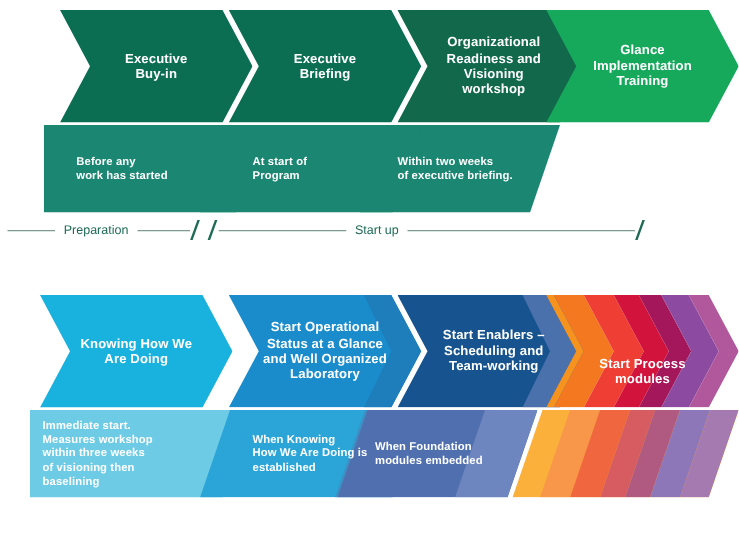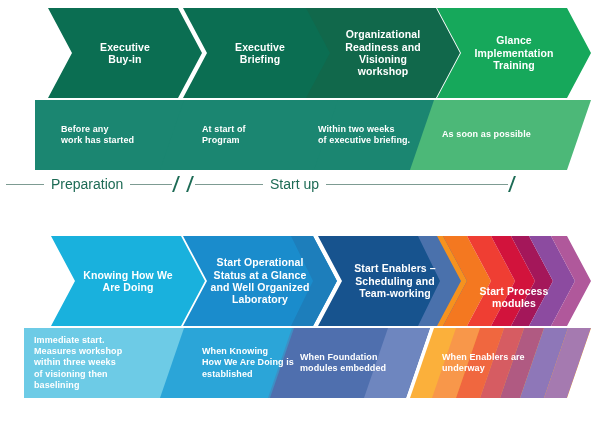--- a/index.html
+++ b/index.html
@@ -32,21 +32,21 @@
   .row-bot .shape{align-items:center;justify-content:flex-start;}
   .row-bot .txt{text-align:left;}
 
   
   .scale{position:absolute;left:0;width:591px;height:24px;display:flex;align-items:center;}
   .scale-green{top:172px;}
   .seg{display:flex;align-items:center;height:24px;}
   .rule{height:1px;flex:1 1 auto;min-width:6px;}
   .scale-green .rule{background:#7d9b92;}
   .scale-label{
-    font-size:14px;white-space:nowrap;padding:0 7px;
+    font-size:10px;white-space:nowrap;padding:0 7px;
   }
   .scale-green .scale-label{color:#1d6b55;}
   .slash{width:9px;height:16px;position:relative;flex:0 0 auto;}
   .slash::before{
     content:"";position:absolute;left:3px;top:0;width:2px;height:16px;
     transform:skewX(-20deg);
   }
   .scale-green .slash::before{background:#1d6b55;}
   .gap{width:5px;flex:0 0 auto;}
   .pad-left{width:6px;flex:0 0 auto;}
@@ -69,21 +69,21 @@
       </div>
 
       <div class="shape" style="left:183px;width:154px;">
         <svg viewBox="0 0 154 90" preserveAspectRatio="none">
           <polygon points="0,0 130,0 154,45 130,90 0,90 24,45" fill="#0b6e52"></polygon>
         </svg>
         <span class="txt" style="white-space:pre-line;">Executive
 Briefing</span>
       </div>
 
-      <div class="shape" style="left:306px;width:154px;">
+      <div class="shape" style="left:318px;width:154px;">
         <svg viewBox="0 0 154 90" preserveAspectRatio="none">
           <polygon points="0,0 130,0 154,45 130,90 0,90 24,45" fill="#11684b"></polygon>
         </svg>
         <span class="txt" style="white-space:pre-line;">Organizational
 Readiness and
 Visioning
 workshop</span>
       </div>
 
       <div class="shape" style="left:437px;width:154px;">
@@ -115,26 +115,20 @@
       </div>
 
       <div class="shape" style="left:160px;width:178px;padding-left:42px;">
         <svg viewBox="0 0 178 70" preserveAspectRatio="none">
           <polygon points="24,0 178,0 154,70 0,70" fill="#1b8671"></polygon>
         </svg>
         <span class="txt" style="white-space:pre-line;">At start of
 Program</span>
       </div>
 
-      <div class="shape" style="left:410px;width:181px;padding-left:32px;">
-        <svg viewBox="0 0 181 70" preserveAspectRatio="none">
-          <polygon points="24,0 181,0 157,70 0,70" fill="#4cb878"></polygon>
-        </svg>
-        <span class="txt" style="white-space:pre-line;">As soon as possible</span>
-      </div>
     </div>
 
     <div class="scale scale-green">
       <div class="pad-left"></div>
       <div class="seg" style="width:38px;">
           <div class="rule"></div>
         </div>
       <div class="scale-label">Preparation</div>
       <div class="seg" style="width:42px;">
           <div class="rule"></div>
@@ -151,21 +145,21 @@
         </div>
       <div class="slash"></div>
       <div style="width:74px;flex:0 0 auto;"></div>
     </div>
   </div>
 
   <div class="band band-blue">
 
     <div class="row row-top">
 
-      <div class="shape" style="left:51px;width:154px;">
+      <div class="shape" style="left:32px;width:154px;">
         <svg viewBox="0 0 154 90" preserveAspectRatio="none">
           <polygon points="0,0 130,0 154,45 130,90 0,90 24,45" fill="#19b1dd"></polygon>
         </svg>
         <span class="txt" style="white-space:pre-line;">Knowing How We
 Are Doing</span>
       </div>
 
       <div class="shape" style="left:183px;width:154px;">
         <svg viewBox="0 0 154 90" preserveAspectRatio="none">
           <defs>
@@ -279,20 +273,18 @@
           <g clip-path="url(#cpT4)">
             <rect x="0" y="0" width="181" height="70" fill="#fbb03b"></rect>
             <polygon points="46,0 70,0 46,70 22,70" fill="#f8974a"></polygon>
             <polygon points="70,0 94,0 70,70 46,70" fill="#f0673f"></polygon>
             <polygon points="94,0 114,0 90,70 70,70" fill="#d65c62"></polygon>
             <polygon points="114,0 134,0 110,70 90,70" fill="#b05a82"></polygon>
             <polygon points="134,0 158,0 134,70 110,70" fill="#8e77b8"></polygon>
             <polygon points="158,0 181,0 157,70 134,70" fill="#a57ab0"></polygon>
           </g>
         </svg>
-        <span class="txt" style="white-space:pre-line;">When Enablers are
-underway</span>
       </div>
     </div>
 
   </div>
 
 </div>
 
 </body></html>

